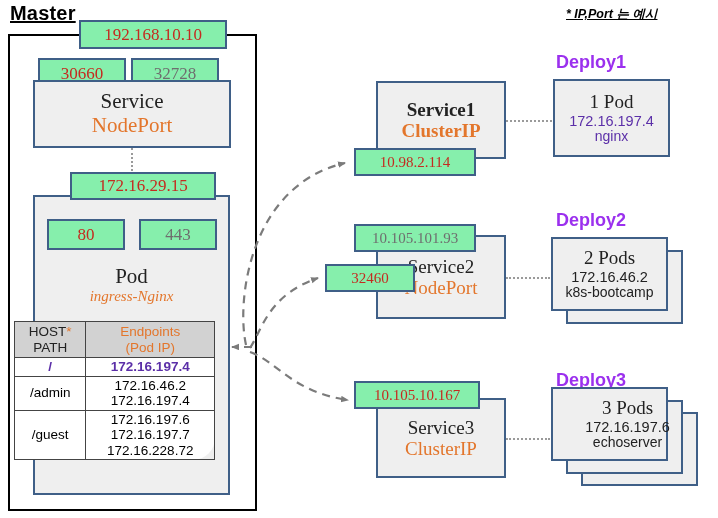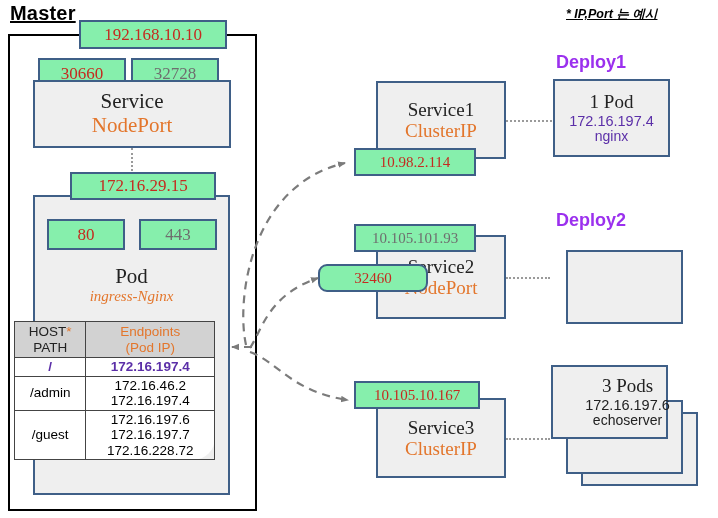--- a/index.html
+++ b/index.html
@@ -64,45 +64,45 @@
   #route-table td.c2{width:129px;}
   .ep-line{display:block;}
 
   
   .svc-main{width:130px;height:78px;}
   .svc-main .l1{font-size:19px;}
   .svc-main .l2{font-size:19px;}
   .badge{height:28px;}
   .badge span{font-size:15px;}
 
-  #svc1{left:376px;top:81px;}
+  #svc1{left:376px;top:81px;font-weight:bold;}
   #svc1-ip{left:354px;top:148px;width:122px;}
   #svc2{left:376px;top:235px;height:84px;}
   #svc2-ip{left:354px;top:224px;width:122px;}
-  #svc2-np{left:318px;top:264px;width:110px;border-radius:9px;}
+  #svc2-np{left:325px;top:264px;width:90px;}
   #svc3{left:376px;top:398px;height:80px;}
   #svc3-ip{left:354px;top:381px;width:126px;}
 
   
   .dep-label{font-size:18px;font-weight:bold;}
   .podbox{width:117px;height:74px;}
   .podbox .l1{font-size:19px;}
   .podbox .l2{font-size:14.5px;}
   .podbox .l3{font-size:14px;}
   .shadow{border:2px solid #3f5f87;background:#efefef;}
 
   #dep1-label{left:556px;top:52px;}
   #dep1-pod{left:553px;top:79px;height:78px;}
   #dep2-label{left:556px;top:210px;}
   #dep2-s1{left:566px;top:250px;}
   #dep2-pod{left:551px;top:237px;}
   #dep3-label{left:556px;top:370px;}
   #dep3-s2{left:581px;top:412px;}
   #dep3-s1{left:566px;top:400px;}
-  #dep3-pod{left:551px;top:365px;padding-left:36px;}
+  #dep3-pod{left:551px;top:387px;padding-left:36px;}
 
   
   .dotconn{border-top:2px dotted #9a9a9a;height:0;}
   #dc1{left:506px;top:120px;width:46px;}
   #dc2{left:506px;top:277px;width:44px;}
   #dc3{left:506px;top:438px;width:44px;}
   svg#arrows{position:absolute;left:0;top:0;width:718px;height:518px;
              pointer-events:none;}
 </style>
 </head>
@@ -212,20 +212,25 @@
 
   <div class="abs dep-label violet" id="dep1-label">Deploy1</div>
   <div class="abs kbox ctr podbox" id="dep1-pod">
     <div class="serif black l1">1 Pod</div>
     <div class="dviolet l2">172.16.197.4</div>
     <div class="dviolet l3">nginx</div>
   </div>
 
   <div class="abs dep-label violet" id="dep2-label">Deploy2</div>
   <div class="abs shadow podbox" id="dep2-s1"></div>
+  <div class="abs kbox ctr podbox" id="dep2-pod">
+    <div class="serif black l1">2 Pods</div>
+    <div class="black l2">172.16.46.2</div>
+    <div class="black l3">k8s-bootcamp</div>
+  </div>
 
   <div class="abs dep-label violet" id="dep3-label">Deploy3</div>
   <div class="abs shadow podbox" id="dep3-s2"></div>
   <div class="abs shadow podbox" id="dep3-s1"></div>
   <div class="abs kbox ctr podbox" id="dep3-pod">
     <div class="serif black l1">3 Pods</div>
     <div class="black l2">172.16.197.6</div>
     <div class="black l3">echoserver</div>
   </div>
 

